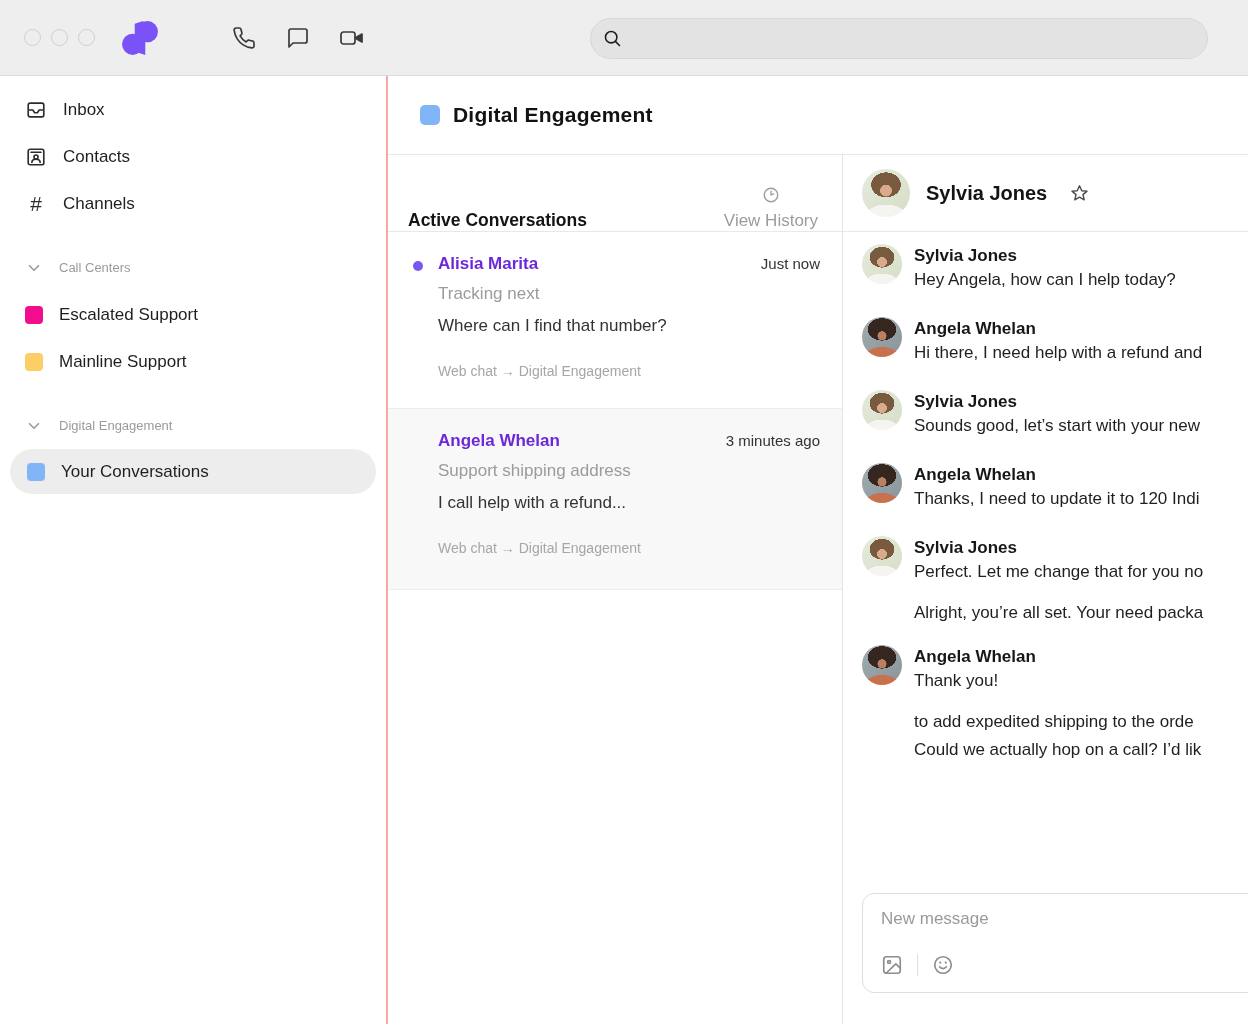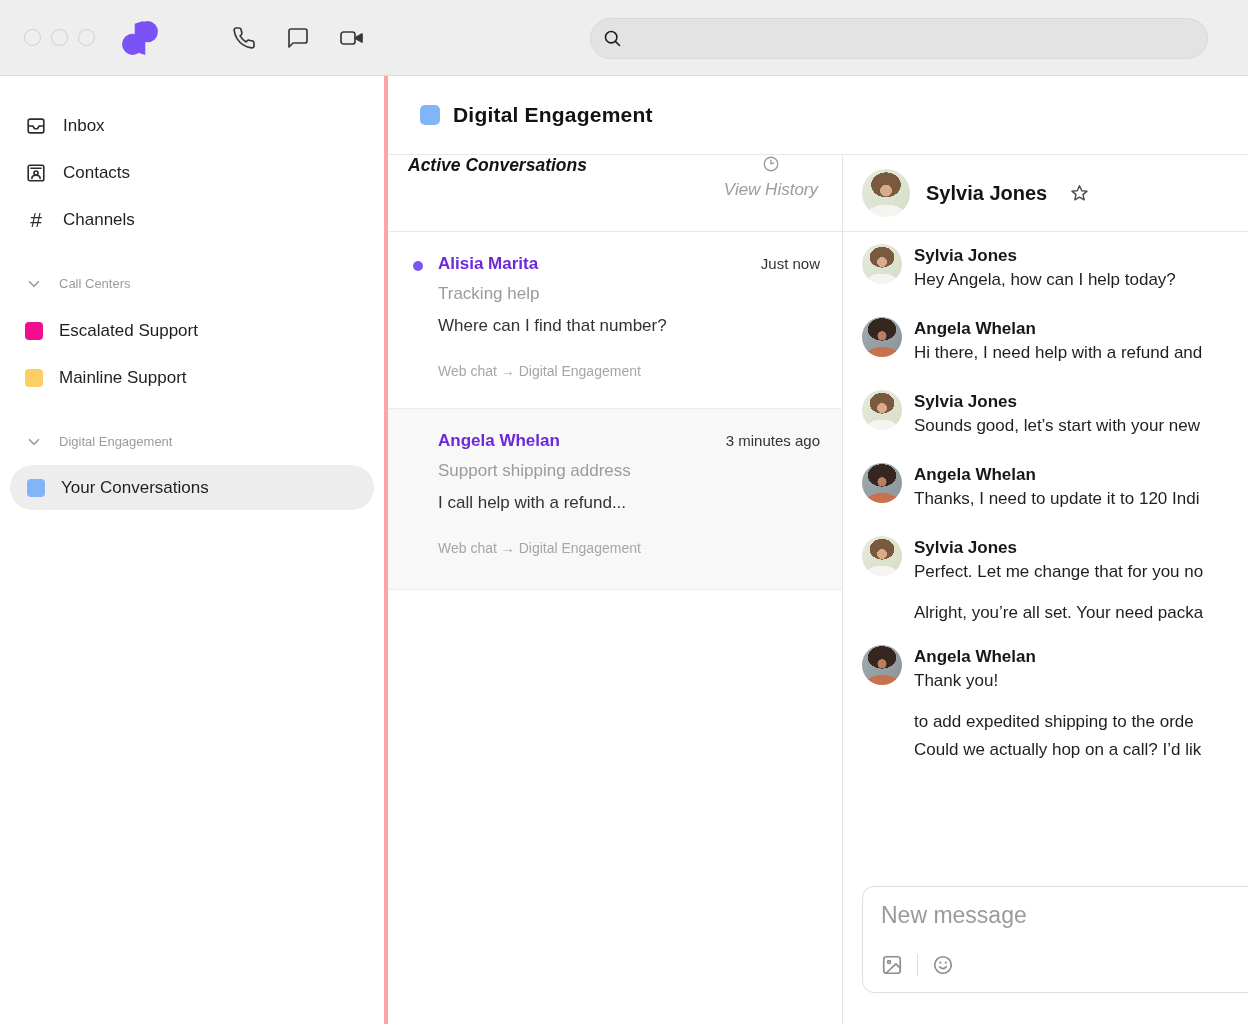--- a/index.html
+++ b/index.html
@@ -14,40 +14,40 @@
   .logo { margin-left:26px; width:38px; height:36px; display:flex; align-items:center; }
   .topbar-icons { display:flex; align-items:center; gap:28px; margin-left:72px; }
   .tb-icon { width:26px; height:26px; display:flex; align-items:center; justify-content:center; cursor:pointer; color:#3a3a3c; }
   .searchbar { position:absolute; left:590px; top:18px; width:618px; height:41px; background:#e4e3e3; border:1px solid #d9d8d8; border-radius:21px; display:flex; align-items:center; padding-left:11px; gap:8px; }
   .searchbar input { border:none; outline:none; background:transparent; font-size:16px; flex:1; height:100%; font-family:"Liberation Sans", sans-serif; }
 
   
   .app { flex:1; display:flex; min-height:0; }
 
   
-  .sidebar { width:388px; flex-shrink:0; border-right:4px solid #fca5a5; background:#fff; padding-top:26px; }
+  .sidebar { width:388px; flex-shrink:0; border-right:2px solid #fca5a5; background:#fff; padding-top:10px; }
   .nav-item { height:47px; display:flex; align-items:center; padding-left:25px; gap:16px; font-size:17px; color:#1f1f21; cursor:pointer; }
   .nav-item .nicon { width:22px; height:22px; display:flex; align-items:center; justify-content:center; color:#2c2c2e; }
   .hash-glyph { font-size:21px; font-weight:500; color:#2c2c2e; line-height:1; }
   .section-header { height:47px; display:flex; align-items:center; padding-left:25px; gap:16px; font-size:13px; color:#9b9b9d; margin-top:17px; cursor:pointer; }
   .color-sq { width:18px; height:18px; border-radius:4px; flex-shrink:0; }
   .nav-item.selected-pill { margin:0 10px; padding-left:15px; background:#eeedee; border-radius:24px; height:45px; }
   .nav-item.selected-pill .color-sq { margin-left:2px; }
 
   
   .main { flex:1; display:flex; flex-direction:column; min-width:0; }
   .title-bar { height:79px; border-bottom:1px solid #e8e8e8; display:flex; align-items:center; padding-left:32px; gap:13px; flex-shrink:0; }
   .title-sq { width:20px; height:20px; border-radius:5px; }
   .title-text { font-size:21px; font-weight:700; color:#121214; letter-spacing:.2px; }
 
   .content { flex:1; display:flex; min-height:0; }
 
   
   .conv-list { width:455px; flex-shrink:0; border-right:1px solid #e4e4e4; display:flex; flex-direction:column; }
-  .list-header { height:77px; border-bottom:1px solid #e8e8e8; display:flex; align-items:flex-start; justify-content:space-between; padding:0 24px 0 20px; flex-shrink:0;font-style:italic; }
+  .list-header { height:77px; border-bottom:1px solid #e8e8e8; display:flex; align-items:flex-end; justify-content:space-between; padding:0 24px 0 20px; flex-shrink:0; }
   .list-title { font-size:17.5px; font-weight:700; color:#141416; }
   .view-history { display:flex; align-items:center; gap:7px; color:#9c9c9e; font-size:17px; cursor:pointer;flex-direction:column; }
 
   .conv-card { position:relative; border-bottom:1px solid #ececec; padding:22px 22px 0 50px; height:177px; cursor:pointer; }
   .conv-card.selected { background:#f8f8f8; height:181px; }
   .unread-dot { position:absolute; left:25px; top:29px; width:10px; height:10px; border-radius:50%; }
   .conv-top { display:flex; align-items:baseline; justify-content:space-between; }
   .conv-name { font-size:17px; font-weight:700; color:#6d28d9; }
   .conv-time { font-size:15px; color:#333335; }
   .conv-subject { margin-top:10px; font-size:17px; color:#9b9b9d; }
@@ -76,21 +76,21 @@
       radial-gradient(ellipse 46% 30% at 50% 104%, #f5f4f0 0 99%, rgba(0,0,0,0) 100%),
       linear-gradient(135deg,#e6ebdc,#d5ddc6); }
   .avatar.angela { background:
       radial-gradient(circle at 50% 47%, #b97f5e 0 15%, rgba(0,0,0,0) 16%),
       radial-gradient(ellipse 36% 28% at 50% 31%, #35261f 0 99%, rgba(0,0,0,0) 100%),
       radial-gradient(ellipse 46% 30% at 50% 105%, #c8714f 0 99%, rgba(0,0,0,0) 100%),
       linear-gradient(135deg,#a0acb0,#89959a); }
 
   
   .composer { margin:0 -20px 31px 19px; border:1px solid #dedede; border-radius:12px; padding:15px 18px 16px 18px; background:#fff; flex-shrink:0; }
-  .composer input { border:none; outline:none; width:100%; font-size:23px; font-family:"Liberation Sans", sans-serif; color:#1f1f22; }
+  .composer input { border:none; outline:none; width:100%; font-size:17px; font-family:"Liberation Sans", sans-serif; color:#1f1f22; }
   .composer input::placeholder { color:#9a9a9c; }
   .composer-actions { display:flex; align-items:center; gap:14px; margin-top:25px; color:#8d8d8f; }
   .comp-icon { width:22px; height:22px; display:flex; cursor:pointer; }
   .comp-divider { width:1px; height:22px; background:#dedede; }
 
   svg { display:block; }
 </style>
 </head>
 <body>
 
@@ -220,21 +220,21 @@
               <span>View History</span>
             </span>
           </div>
 
           <article class="conv-card">
             <span class="unread-dot" style="background-color: rgb(123, 85, 246);"></span>
             <div class="conv-top">
               <span class="conv-name">Alisia Marita</span>
               <span class="conv-time">Just now</span>
             </div>
-            <div class="conv-subject">Tracking help</div>
+            <div class="conv-subject">Tracking next</div>
             <div class="conv-preview">Where can I find that number?</div>
             <div class="conv-source">Web chat → Digital Engagement</div>
           </article>
 
           <article class="conv-card selected">
             <div class="conv-top">
               <span class="conv-name">Angela Whelan</span>
               <span class="conv-time">3 minutes ago</span>
             </div>
             <div class="conv-subject">Support shipping address</div>

